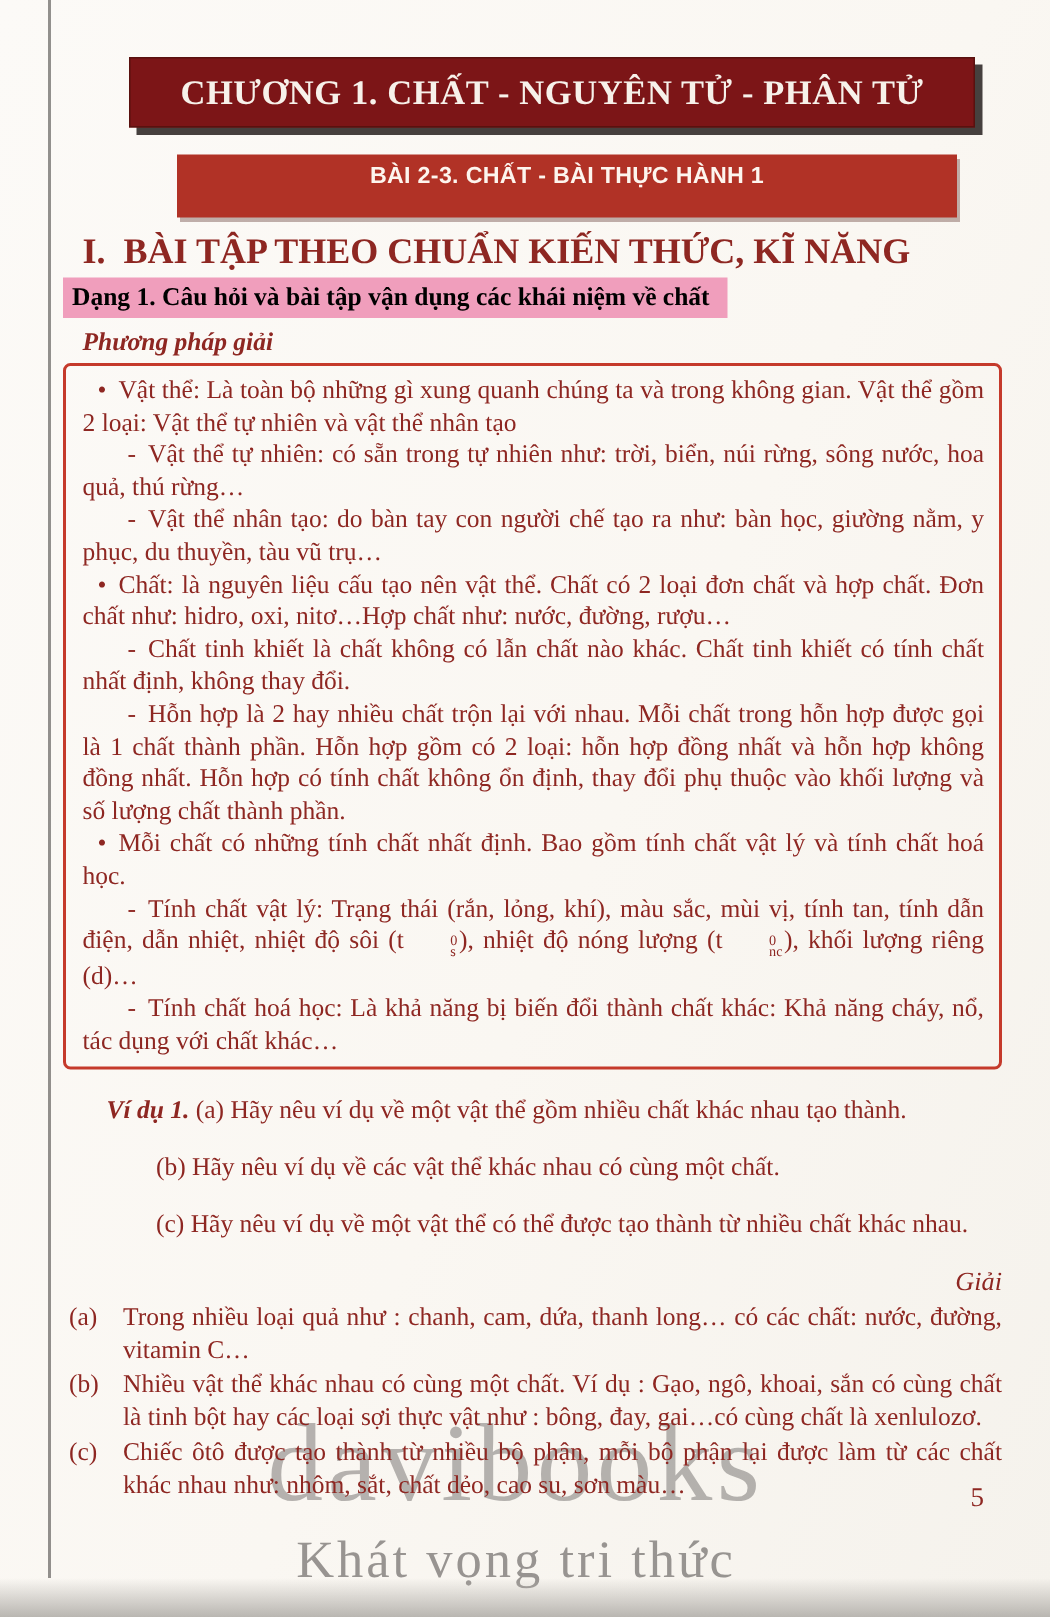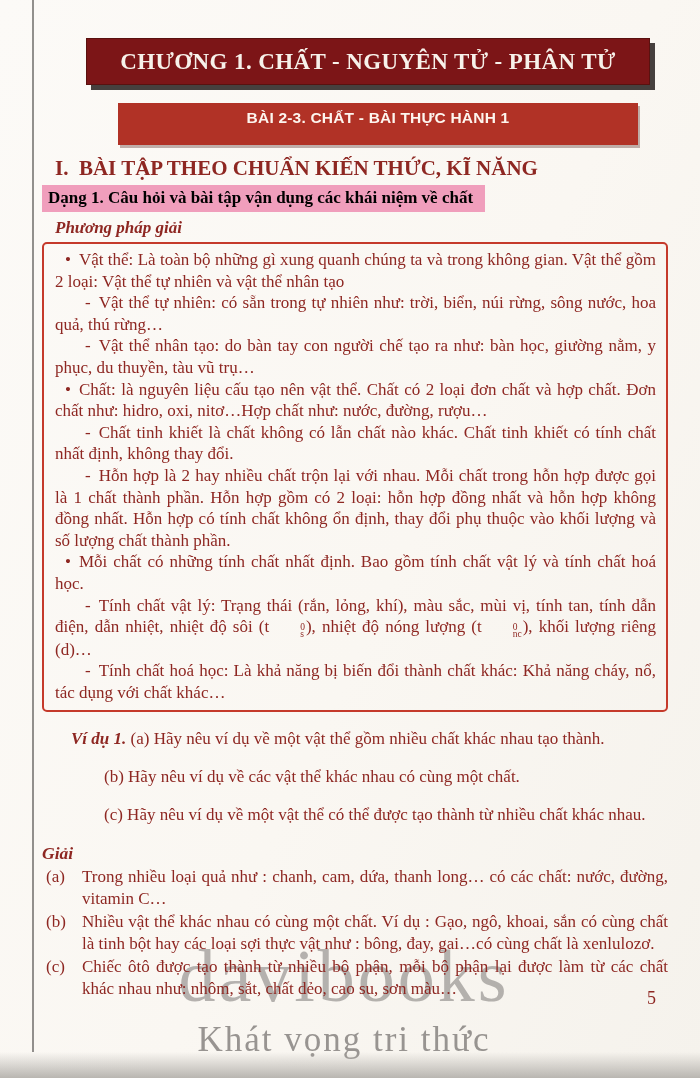--- a/index.html
+++ b/index.html
@@ -23,21 +23,21 @@
     background:#b13226; box-shadow:2px 3px 0 rgba(80,35,28,.35);
     text-align:center; line-height:29px;
     color:#fdf5ee; font-weight:bold; font-size:15.5px; letter-spacing:.2px;
     font-family:"Liberation Sans","DejaVu Sans",sans-serif;
   }
 
   .content { position:relative; z-index:1; margin:12px 32px 0 42px; font-size:17px; line-height:22px; }
 
   .sec-a { margin:12px 0 5px 13px; font-family:"Liberation Sans","DejaVu Sans",sans-serif;
            font-size:18px; font-weight:bold; color:#9b2a22; }
-  .sec-i { margin:0 0 6px 13px; font-size:21px; font-weight:bold; color:#8e2722; }
+  .sec-i { margin:0 0 6px 13px; font-size:24px; font-weight:bold; color:#8e2722; }
   h2,h3 { padding:0; }
 
   .dang { display:inline-block; background:#f09ebc; color:#000000;
           font-weight:bold; font-size:17px; padding:2px 12px 3px 6px; }
   .method-label { margin:5px 0 3px 13px; font-weight:bold; font-style:italic; font-size:17px; }
 
   .method-box {
     border:2px solid #c53a2b; border-radius:5px;
     padding:5px 10px 7px 11px; font-size:17px; line-height:21.6px;
   }
@@ -46,21 +46,21 @@
   .mp.d { text-indent:30px; }
   .mk { margin-right:8px; }
   .tstack { display:inline-block; vertical-align:-5px; margin:0 1px; }
   .tstack sup,.tstack sub { display:block; font-size:9.5px; line-height:7.5px; position:static; }
 
   .example { margin:7px 0 0 13px; padding-left:33px; }
   .example p { margin:16px; text-align:justify; }
   .ex-first { text-indent:-33px; }
   .exlabel { font-style:italic; }
 
-  .giai-title { margin:3px 0 2px 0; text-align:left; font-weight:bold; font-style:italic; font-size:17.5px; }
+  .giai-title { margin:3px 0 2px 0; text-align:right; font-weight:normal; font-style:italic; font-size:17.5px; }
 
   .answers { margin-top:1px; }
   .ans { display:flex; margin:0 0 1px 0; }
   .ans-marker { flex:0 0 36px; margin-left:4px; }
   .ans-text { flex:1; text-align:justify; }
 
   .watermark { position:absolute; left:84px; top:936px; width:520px; text-align:center;
                z-index:0; pointer-events:none; }
   .wm-main { font-size:74px; line-height:80px; letter-spacing:3px; color:rgba(124,121,118,.55); }
   .wm-tag  { font-size:35px; margin-top:4px; letter-spacing:2px; color:rgba(124,121,118,.78); }

